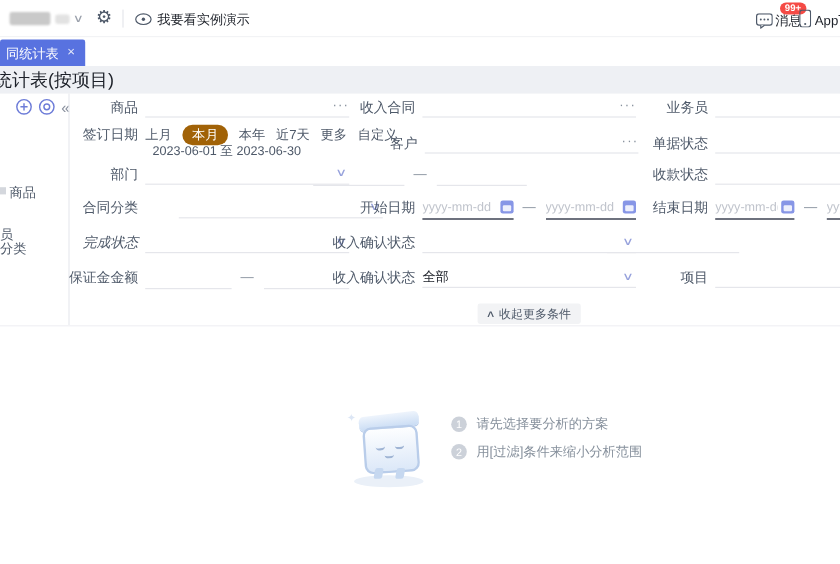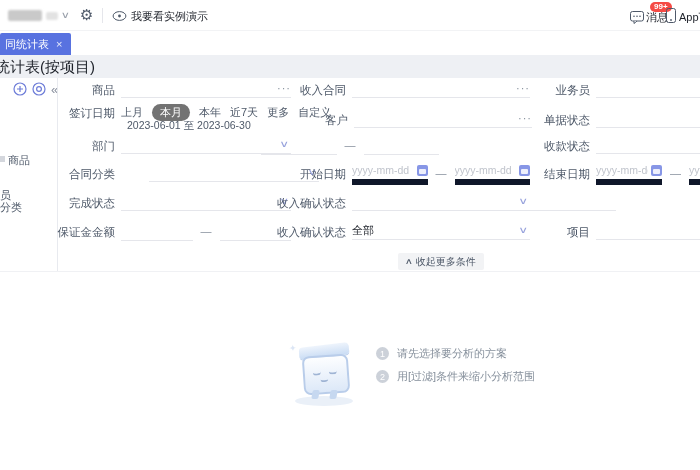--- a/index.html
+++ b/index.html
@@ -30,30 +30,30 @@
   .side-item{position:absolute;font-size:11px;color:#4e5969;white-space:nowrap;}
   .side-icons{position:absolute;left:13px;top:82px;display:flex;align-items:center;gap:5px;}
 
   
   .field{position:absolute;display:flex;align-items:flex-end;height:18px;}
   .flabel{font-size:11.5px;color:#4e5969;text-align:right;white-space:nowrap;flex:none;line-height:15px;}
   .ctrl{border-bottom:1px solid #e5e6eb;height:18px;display:flex;align-items:center;
         justify-content:flex-end;margin-left:6px;gap:2px;}
   .ctrl.noline{border-bottom:none;justify-content:flex-start;}
   .rin{flex:1;border-bottom:1px solid #e5e6eb;height:18px;}
-  .din{flex:1;display:flex;align-items:center;border-bottom:6px solid #0f172a;height:18px;gap:3px;}
+  .din{flex:1;display:flex;align-items:center;border-bottom:1px solid #0f172a;height:18px;gap:3px;}
   .dash{color:#86909c;font-size:11px;padding:0 6px;flex:none;line-height:18px;}
   .dots{color:#86909c;font-size:11px;letter-spacing:1px;line-height:18px;}
   .chev{color:#97a2dc;font-size:9px;transform:scaleX(1.5);margin-right:3px;line-height:18px;}
   .ph{color:#c0c4cc;font-size:10.5px;flex:1;white-space:nowrap;overflow:hidden;}
   .selval{color:#1d2129;font-size:11px;flex:1;}
   .cal{width:11px;height:11px;background:#8796e6;border-radius:2px;flex:none;position:relative;}
   .cal::after{content:"";position:absolute;left:2px;right:2px;top:4px;bottom:2px;background:#fff;opacity:.85;border-radius:1px;}
   .pills{display:flex;align-items:center;gap:9px;font-size:11px;color:#4e5969;margin-left:6px;white-space:nowrap;}
-  .pill-active{background:#737373;color:#fff;border-radius:9px;padding:1px 8px;}
+  .pill-active{background:#a16207;color:#fff;border-radius:9px;padding:1px 8px;}
   .subrange{position:absolute;font-size:10.5px;color:#4e5969;white-space:nowrap;}
 
   
   #collapse-btn{position:absolute;left:398px;top:253px;height:17px;background:#f2f3f5;border-radius:2px;
       display:flex;align-items:center;gap:4px;padding:0 8px;font-size:10px;color:#4e5969;cursor:pointer;white-space:nowrap;}
   #collapse-btn .up{font-size:8px;transform:scaleX(1.4);}
   #hdiv{position:absolute;left:0;top:271px;width:700px;height:1px;background:#f0f1f4;}
 
   
   .bot{position:absolute;left:293px;top:336px;width:64px;height:70px;}
@@ -219,21 +219,21 @@
         <span class="cal"></span>
       </span>
       <span class="dash">—</span>
       <span class="din" style="min-width:40px;">
         <span class="ph">yyyy-mm-dd</span>
       </span>
     </div>
   </div>
 
   <div class="field" style="left:20px;top:193px;">
-    <span class="flabel" style="width:95px;">完成状态</span>
+    <span class="flabel" style="width:95px;font-style:italic;">完成状态</span>
     <div class="ctrl" style="width:170px;">
       <span class="chev">∨</span>
     </div>
   </div>
   <div class="field" style="left:255px;top:193px;">
     <span class="flabel" style="width:91px;">收入确认状态</span>
     <div class="ctrl" style="width:178px;">
       <span class="chev">∨</span>
     </div>
   </div>

